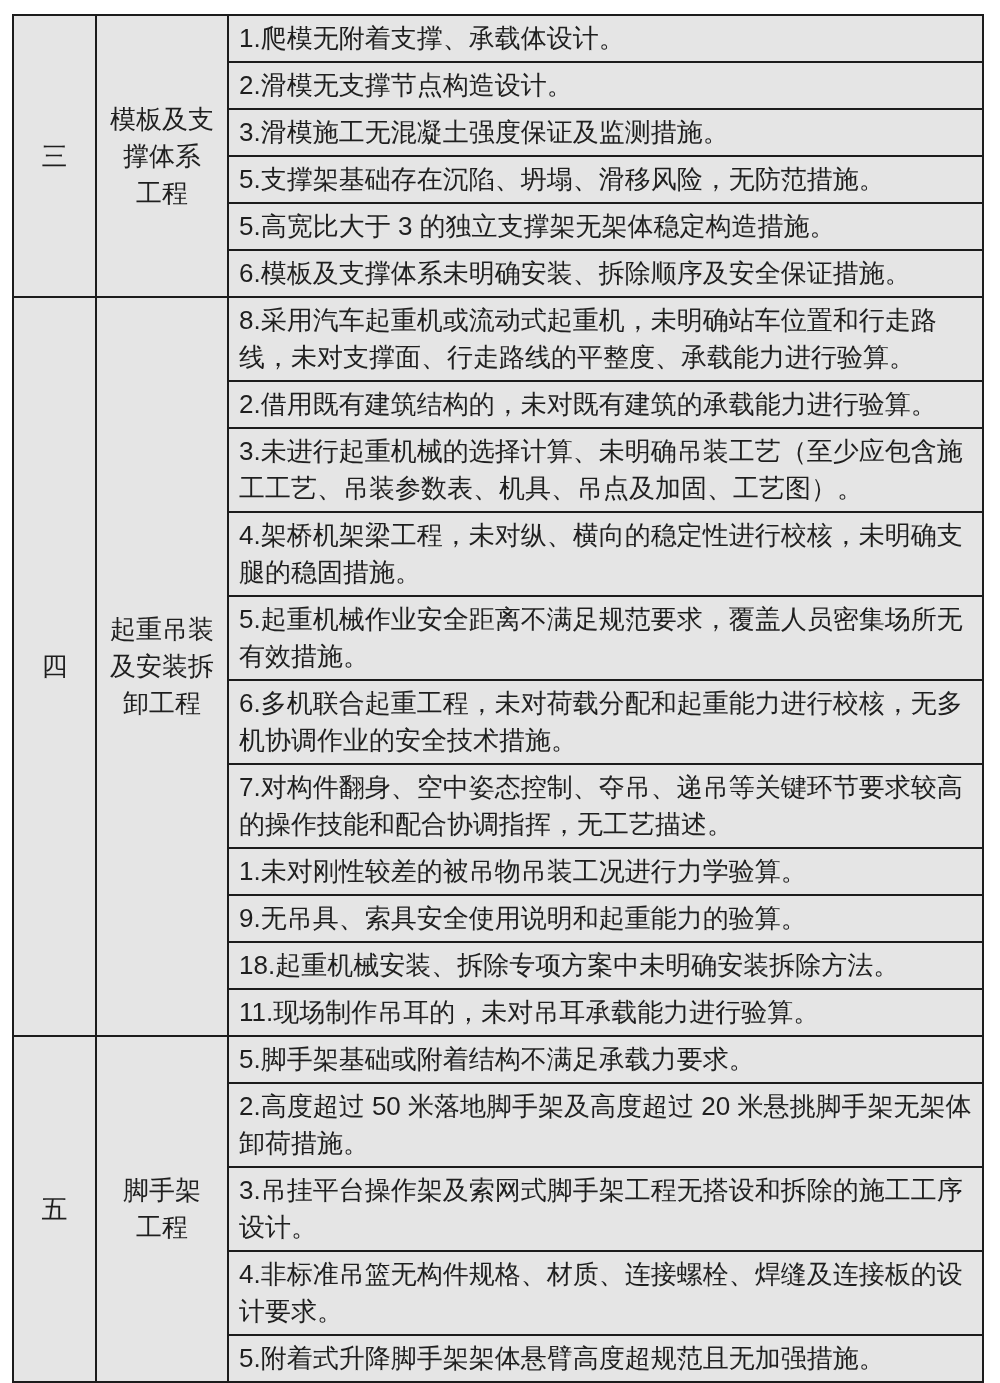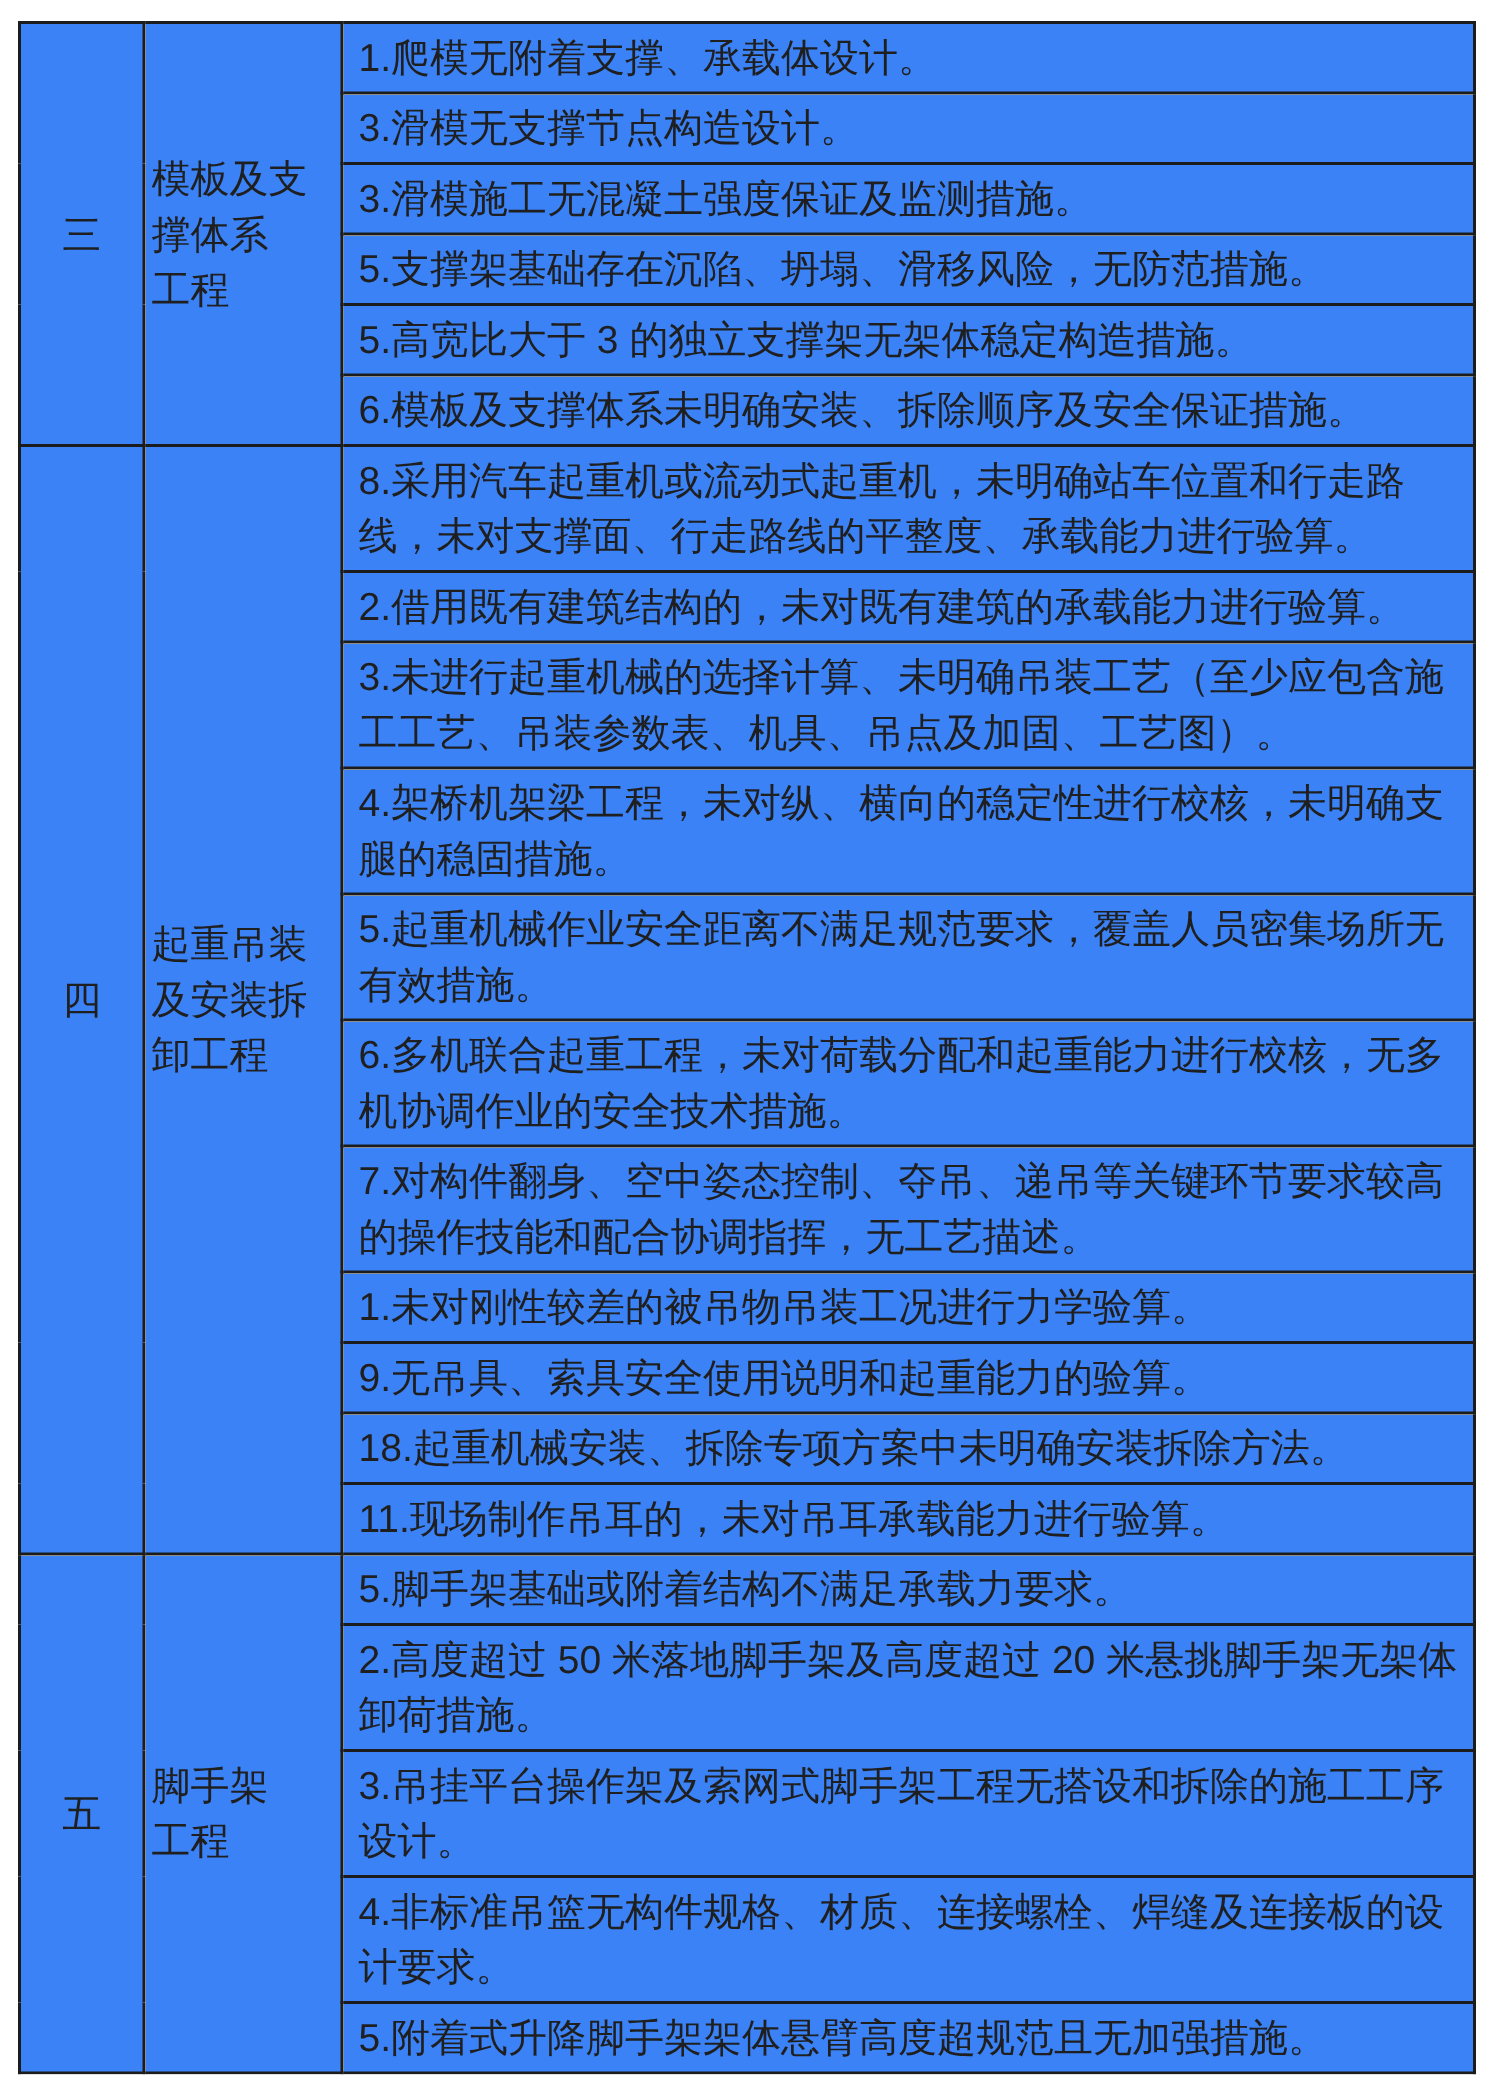--- a/index.html
+++ b/index.html
@@ -21,30 +21,30 @@
     top: 14px;
     width: 970px;
     border-collapse: collapse;
     table-layout: fixed;
   }
   table.hazard-table td {
     border: 2px solid #1c1c1c;
     color: #1f1f1f;
     font-size: 26px;
     line-height: 37px;
-    background: #3b82f6;
+    background: #e5e5e5;
     overflow: hidden;
   }
   td.num-cell {
     text-align: center;
     vertical-align: middle;
     padding: 2px;
   }
   td.cat-cell {
-    text-align: left;
+    text-align: center;
     vertical-align: middle;
     white-space: pre-line;
     padding: 2px 4px;
   }
   td.item-cell {
     text-align: left;
     vertical-align: middle;
     padding: 4px 6px 4px 10px;
   }
 </style>
@@ -61,21 +61,21 @@
     <tbody>
 
       <tr>
         <td class="num-cell" rowspan="6">三</td>
         <td class="cat-cell" rowspan="6">模板及支
 撑体系
 工程</td>
         <td class="item-cell">1.爬模无附着支撑、承载体设计。</td>
       </tr>
       <tr>
-          <td class="item-cell">3.滑模无支撑节点构造设计。</td>
+          <td class="item-cell">2.滑模无支撑节点构造设计。</td>
         </tr>
       <tr>
           <td class="item-cell">3.滑模施工无混凝土强度保证及监测措施。</td>
         </tr>
       <tr>
           <td class="item-cell">5.支撑架基础存在沉陷、坍塌、滑移风险，无防范措施。</td>
         </tr>
       <tr>
           <td class="item-cell">5.高宽比大于 3 的独立支撑架无架体稳定构造措施。</td>
         </tr>

